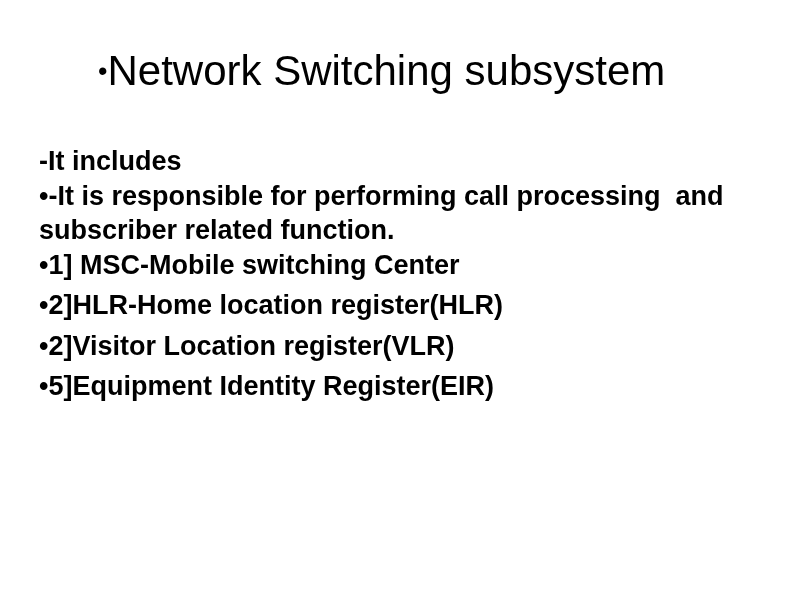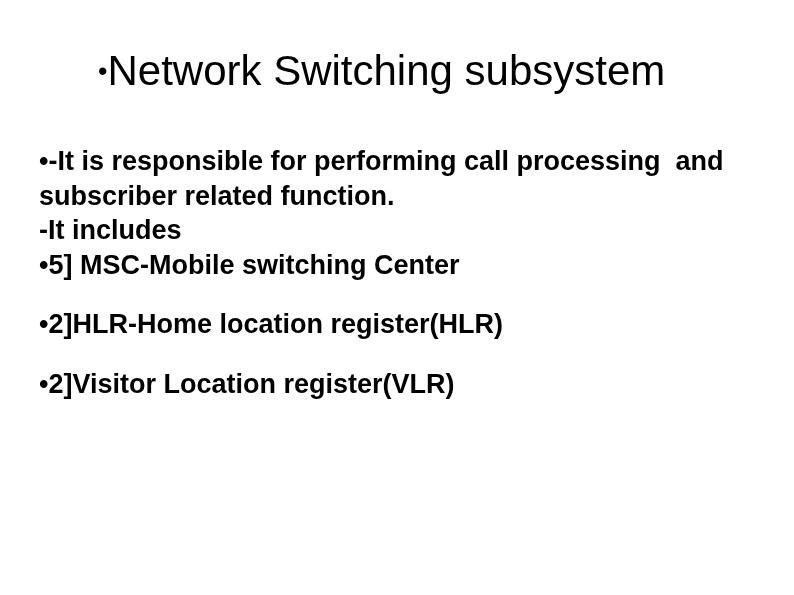--- a/index.html
+++ b/index.html
@@ -41,37 +41,38 @@
     width: 740px;
     font-size: 27px;
     font-weight: 700;
     line-height: 34.5px;
   }
   .slide-body p {
     margin: 0;
     padding: 0;
   }
   .slide-body p.spaced {
-    margin-top: 25px;
+    margin-top: 6px;
   }
   .bullet {
     white-space: pre;
   }
   .txt {
     white-space: pre-wrap;
   }
 </style>
 </head>
 <body>
 
 <div class="slide">
 
   <div class="slide-title"><span class="title-bullet">•</span><span>Network Switching subsystem</span></div>
 
   <div class="slide-body">
+    <p class="line"><span class="bullet"></span><span class="txt">-It includes</span></p>
     <p class="line"><span class="bullet">•</span><span class="txt">-It is responsible for performing call processing  and subscriber related function.</span></p>
-    <p class="line"><span class="bullet"></span><span class="txt">-It includes</span></p>
-    <p class="line"><span class="bullet">•</span><span class="txt">5] MSC-Mobile switching Center</span></p>
+    <p class="line"><span class="bullet">•</span><span class="txt">1] MSC-Mobile switching Center</span></p>
     <p class="line spaced"><span class="bullet">•</span><span class="txt">2]HLR-Home location register(HLR)</span></p>
     <p class="line spaced"><span class="bullet">•</span><span class="txt">2]Visitor Location register(VLR)</span></p>
+    <p class="line spaced"><span class="bullet">•</span><span class="txt">5]Equipment Identity Register(EIR)</span></p>
   </div>
 
 </div>
 
 </body></html>

